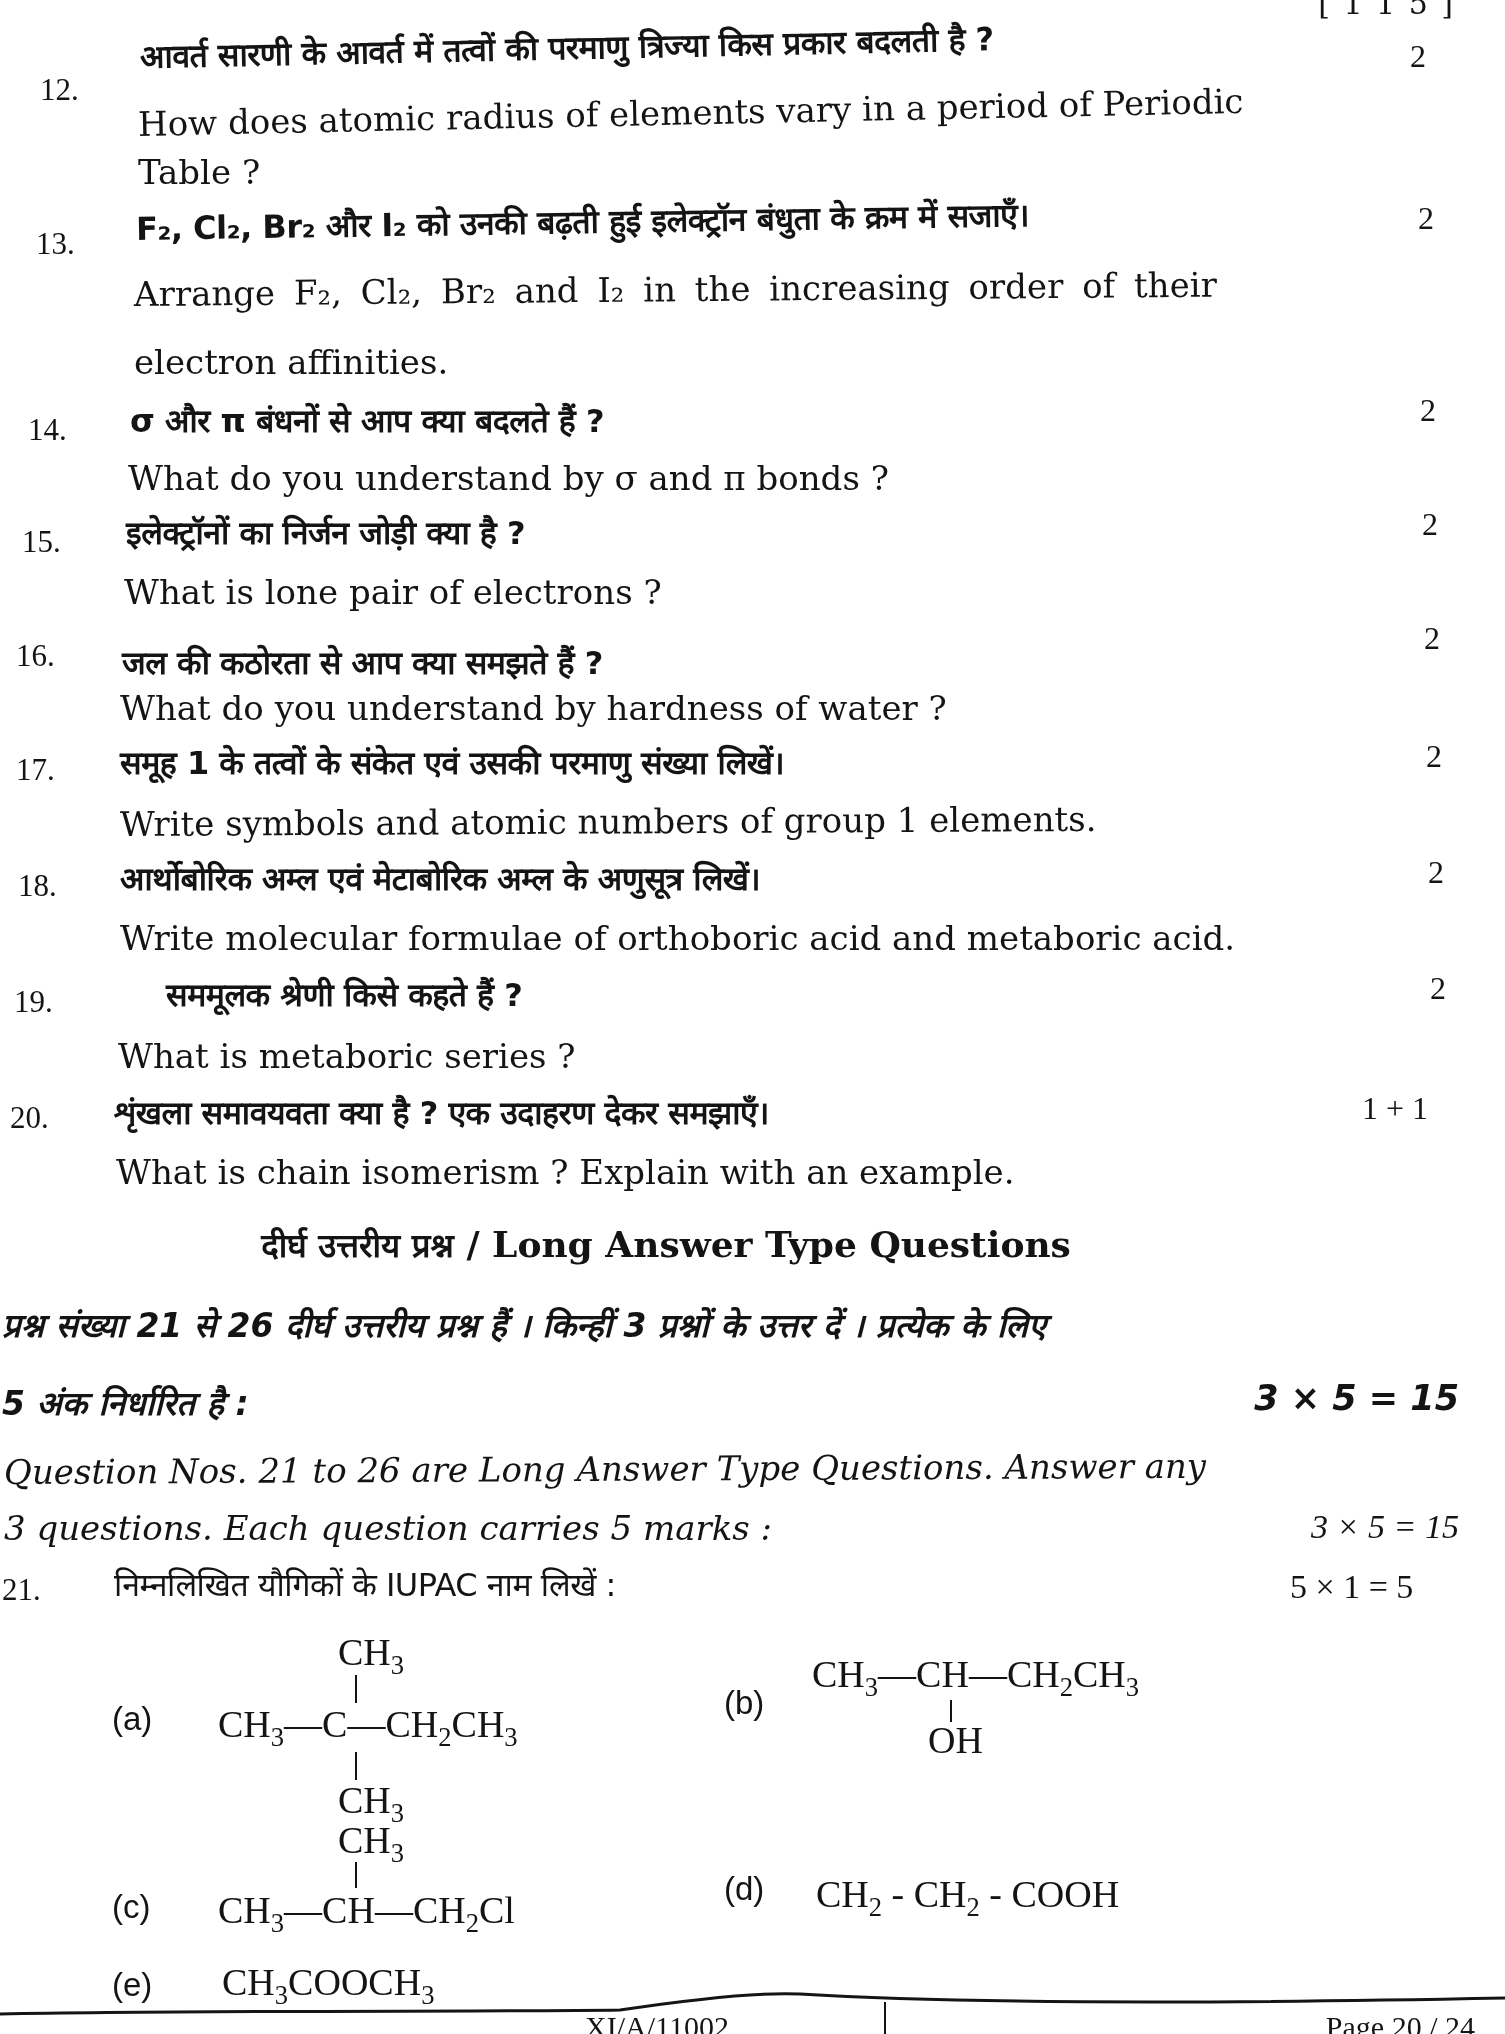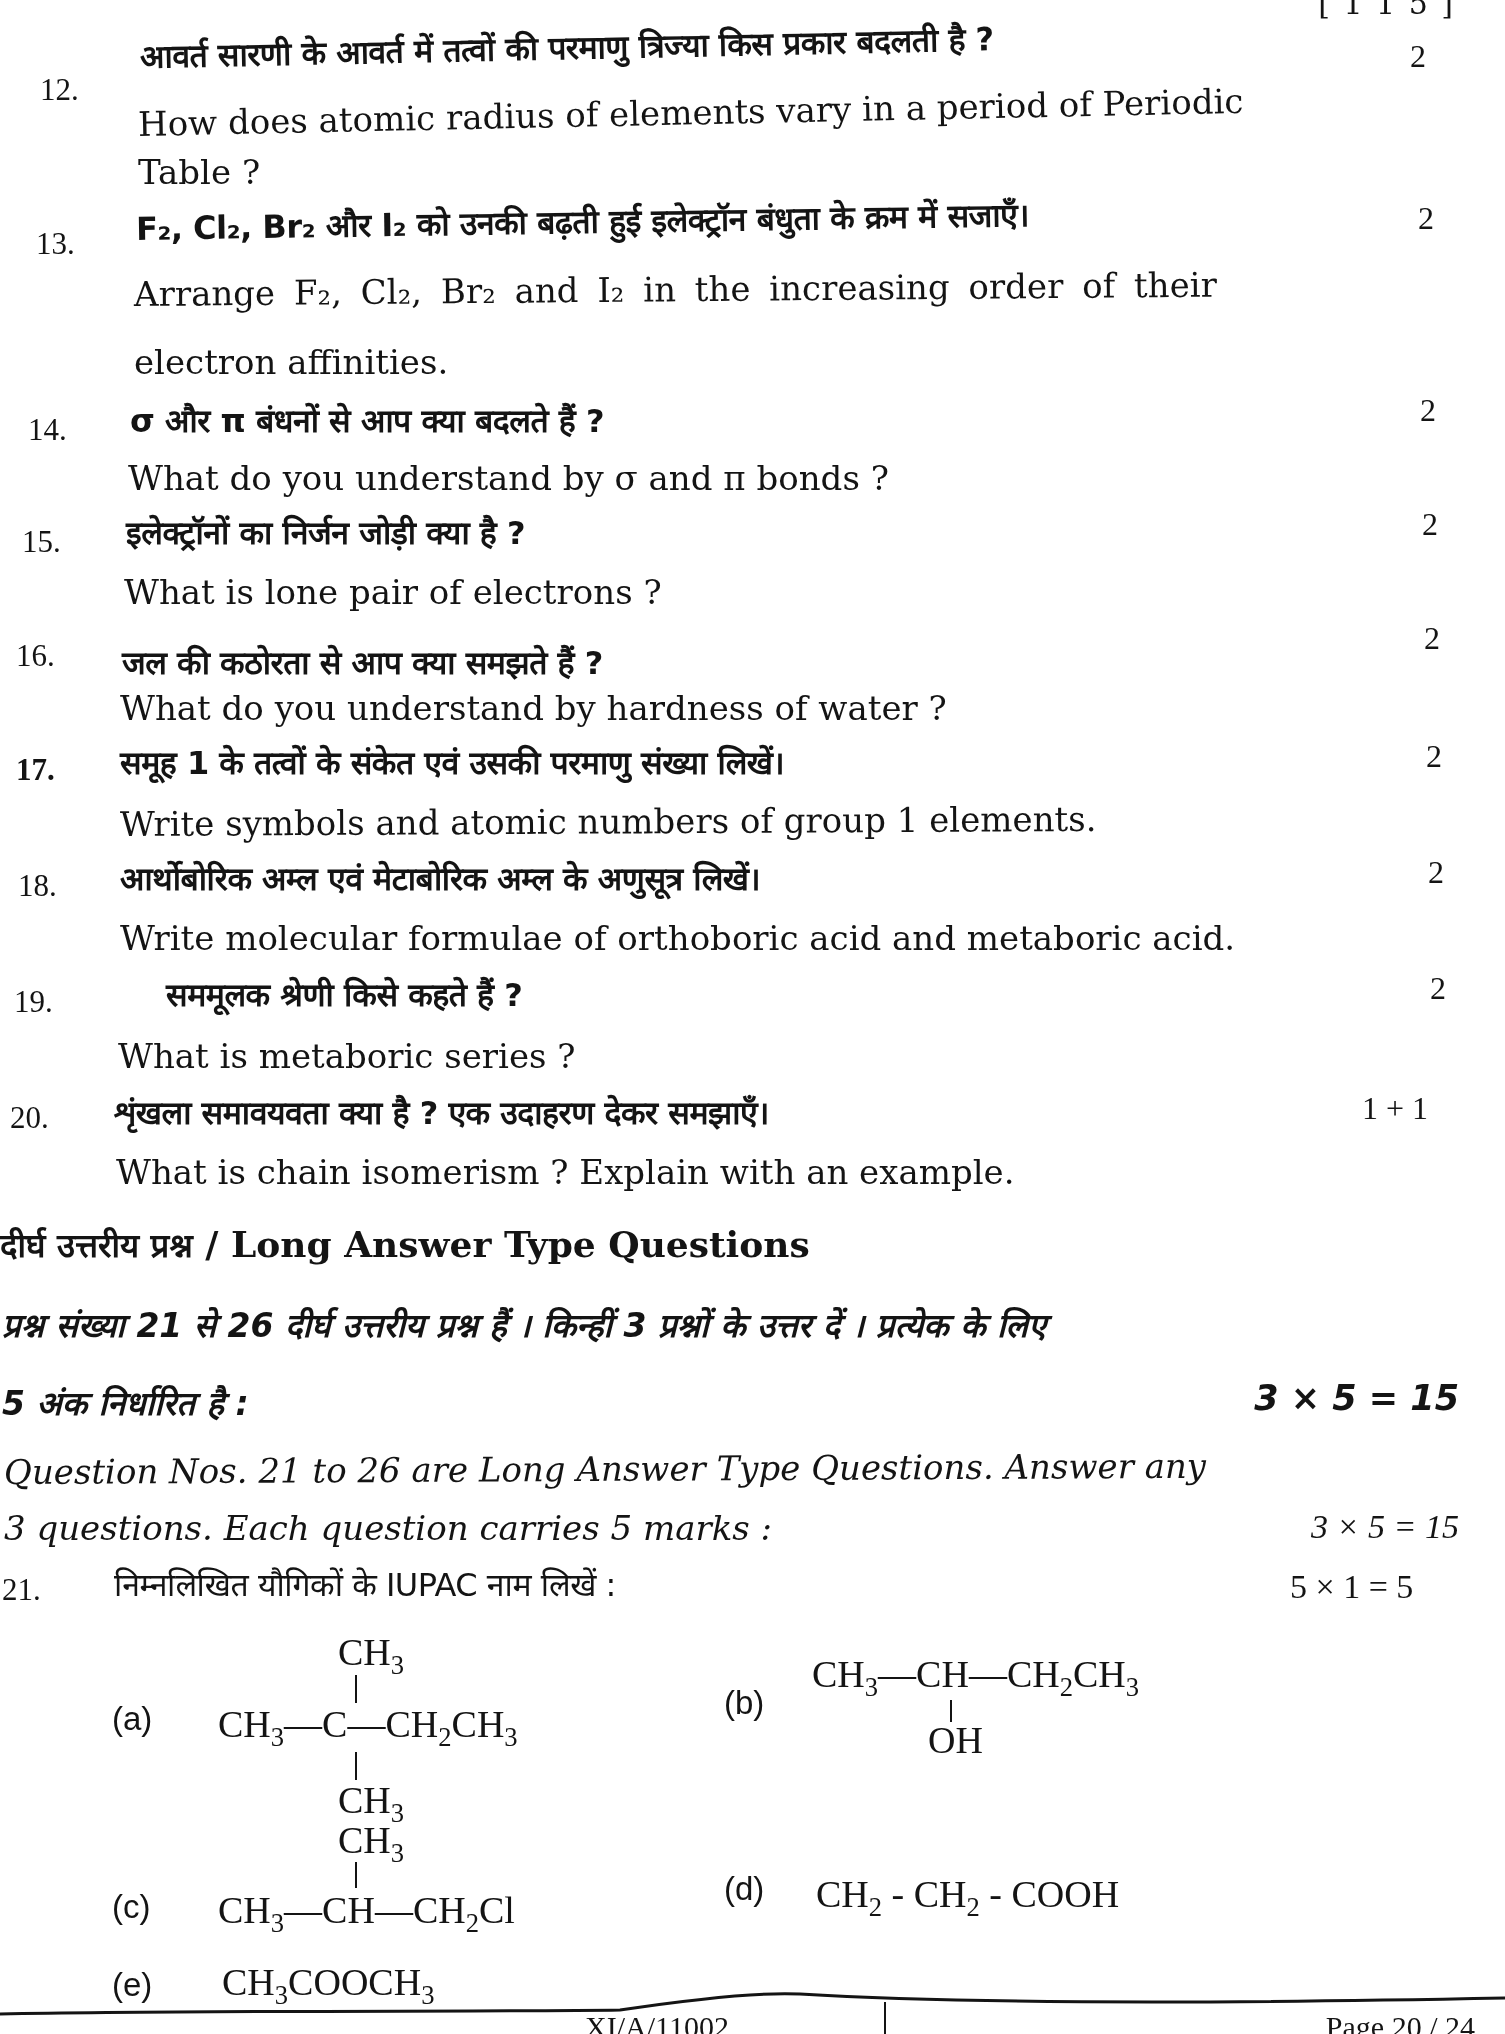--- a/index.html
+++ b/index.html
@@ -21,21 +21,21 @@
     }
     .en {
       position: absolute; font-size: 34px; white-space: nowrap;
       font-family: "DejaVu Serif", serif;
     }
     .marks {
       position: absolute; font-size: 32px; font-family: "Liberation Serif", serif; white-space: nowrap;
     }
     sub { font-size: 0.7em; vertical-align: -0.35em; line-height: 0; }
     .heading {
-      position: absolute; top: 1222px; left: 0; width: 1332px; text-align: left;
+      position: absolute; top: 1222px; left: 0; width: 1332px; text-align: center;
       font-size: 36px; white-space: nowrap;
     }
     .heading .hh { font-family: "DejaVu Sans", sans-serif; font-weight: bold; font-size: 33px; }
     .heading .he { font-family: "DejaVu Serif", serif; font-weight: bold; }
     .instr-hi {
       position: absolute; left: 2px; font-size: 33px; font-style: italic; font-weight: bold;
       font-family: "DejaVu Sans", sans-serif; white-space: nowrap;
     }
     .instr-en {
       position: absolute; left: 4px; font-size: 34px; font-style: italic;
@@ -104,21 +104,21 @@
 </div>
 
 <div>
   <span class="qnum" style="left:16px;top:638px;">16.</span>
   <span class="hi" style="left:122px;top:640px;">जल की कठोरता से आप क्या समझते हैं ?</span>
   <span class="marks" style="left:1424px;top:620px;">2</span>
   <span class="en" style="left:120px;top:688px;">What do you understand by hardness of water ?</span>
 </div>
 
 <div>
-  <span class="qnum" style="left:16px;top:752px;font-weight:bold;">17.</span>
+  <span class="qnum" style="left:16px;top:752px;">17.</span>
   <span class="hi" style="left:120px;top:740px;">समूह 1 के तत्वों के संकेत एवं उसकी परमाणु संख्या लिखें।</span>
   <span class="marks" style="left:1426px;top:738px;">2</span>
   <span class="en" style="left:120px;top:804px;transform:rotate(-0.3deg);transform-origin:left;">Write symbols and atomic numbers of group 1 elements.</span>
 </div>
 
 <div>
   <span class="qnum" style="left:18px;top:868px;">18.</span>
   <span class="hi" style="left:120px;top:856px;">आर्थोबोरिक अम्ल एवं मेटाबोरिक अम्ल के अणुसूत्र लिखें।</span>
   <span class="marks" style="left:1428px;top:854px;">2</span>
   <span class="en" style="left:120px;top:918px;">Write molecular formulae of orthoboric acid and metaboric acid.</span>

